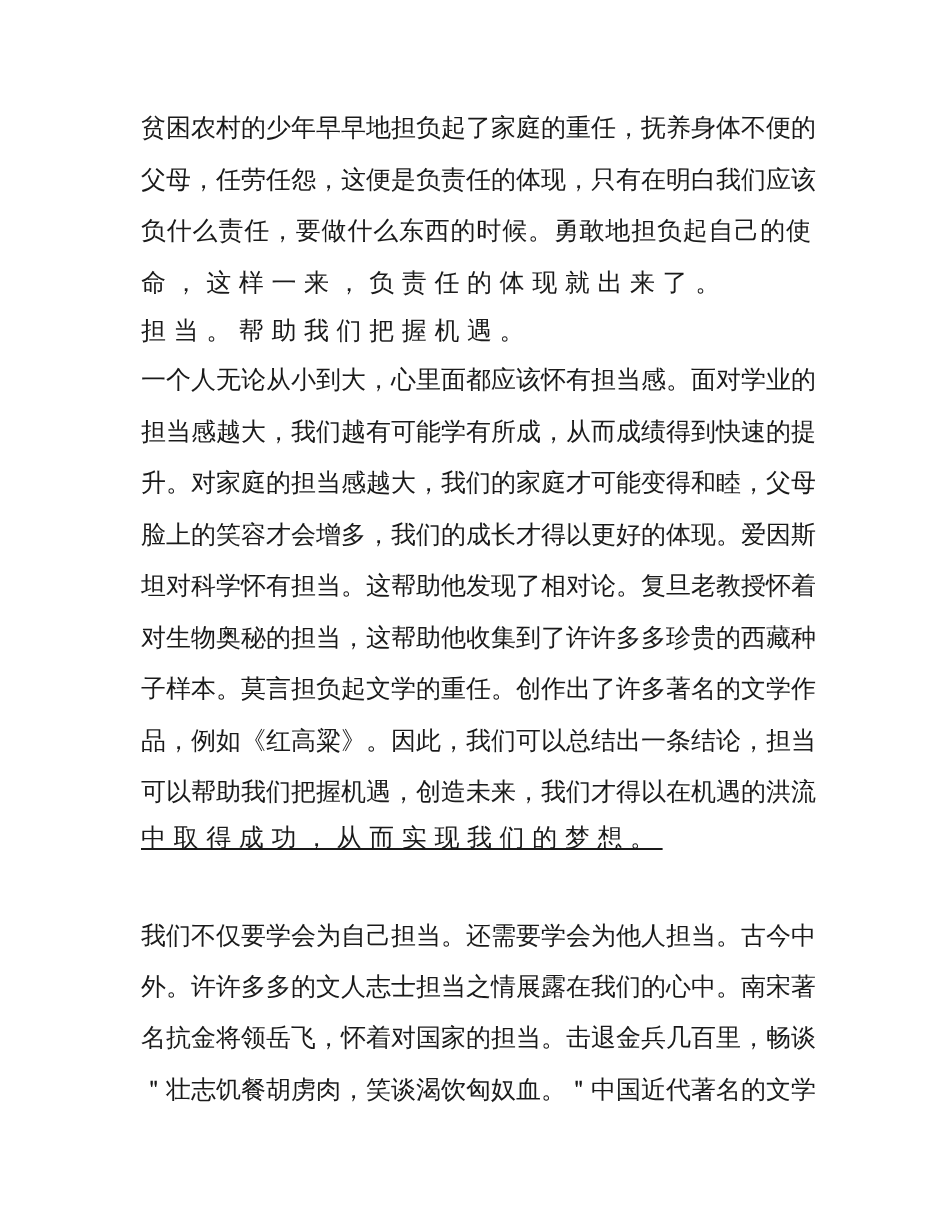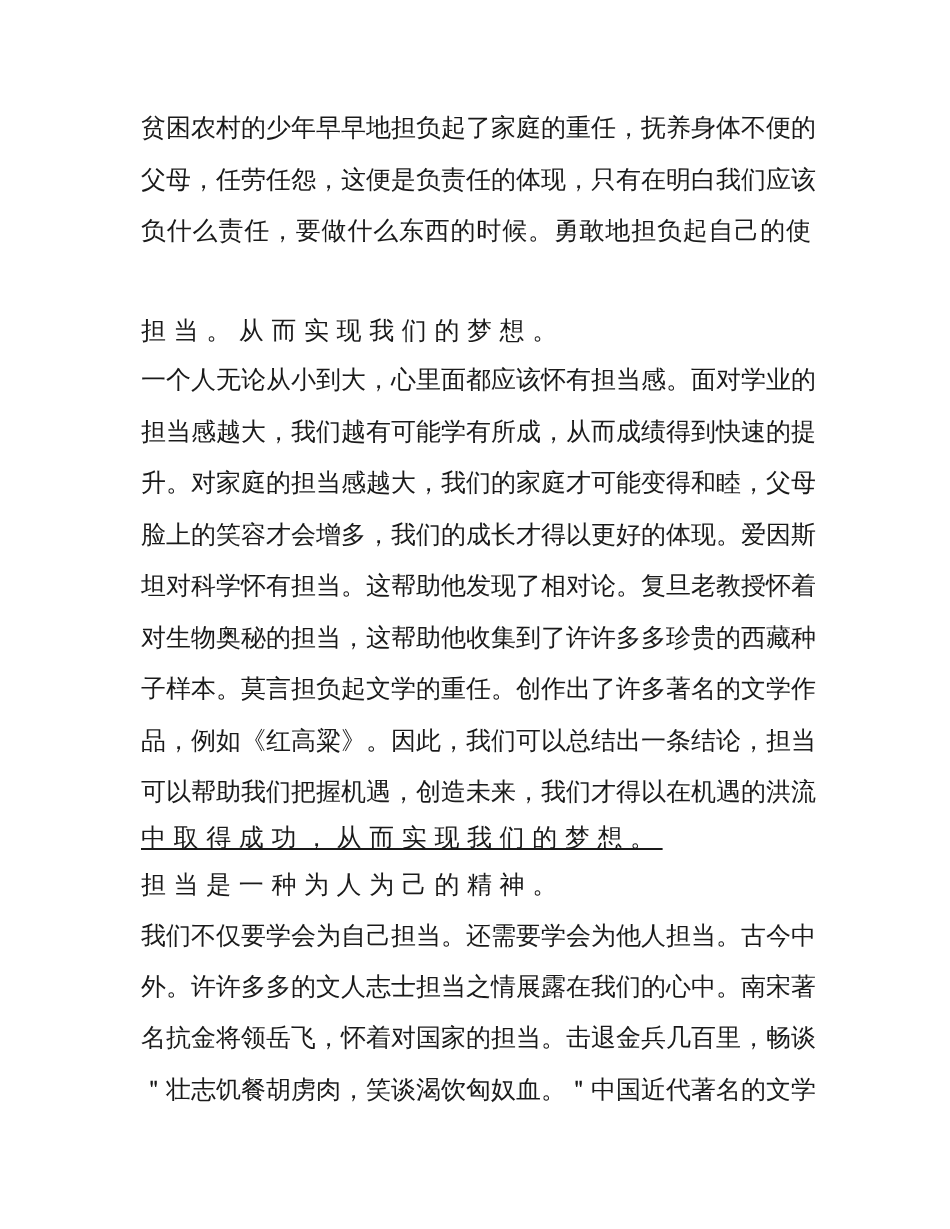--- a/index.html
+++ b/index.html
@@ -93,21 +93,22 @@
       <span>敢</span>
       <span>地</span>
       <span>担</span>
       <span>负</span>
       <span>起</span>
       <span>自</span>
       <span>己</span>
       <span>的</span>
       <span>使</span>
     </div>
-    <div class="line short" style="top: 314px;">担当。从而实现我们的梦想。</div>
+    <div class="line short" style="top: 266px;">命，这样一来，负责任的体现就出来了。</div>
+    <div class="line short" style="top: 314px;">担当。帮助我们把握机遇。</div>
     <div class="line" style="top: 363px; display: flex; justify-content: space-between;">
       <span>一</span>
       <span>个</span>
       <span>人</span>
       <span>无</span>
       <span>论</span>
       <span>从</span>
       <span>小</span>
       <span>到</span>
       <span>大</span>
@@ -356,21 +357,20 @@
       <span>得</span>
       <span>以</span>
       <span>在</span>
       <span>机</span>
       <span>遇</span>
       <span>的</span>
       <span>洪</span>
       <span>流</span>
     </div>
     <div class="line short" style="top: 821px; text-decoration: underline;">中取得成功，从而实现我们的梦想。</div>
-    <div class="line short" style="top: 868px;">担当是一种为人为己的精神。</div>
     <div class="line" style="top: 919px; display: flex; justify-content: space-between;">
       <span>我</span>
       <span>们</span>
       <span>不</span>
       <span>仅</span>
       <span>要</span>
       <span>学</span>
       <span>会</span>
       <span>为</span>
       <span>自</span>

